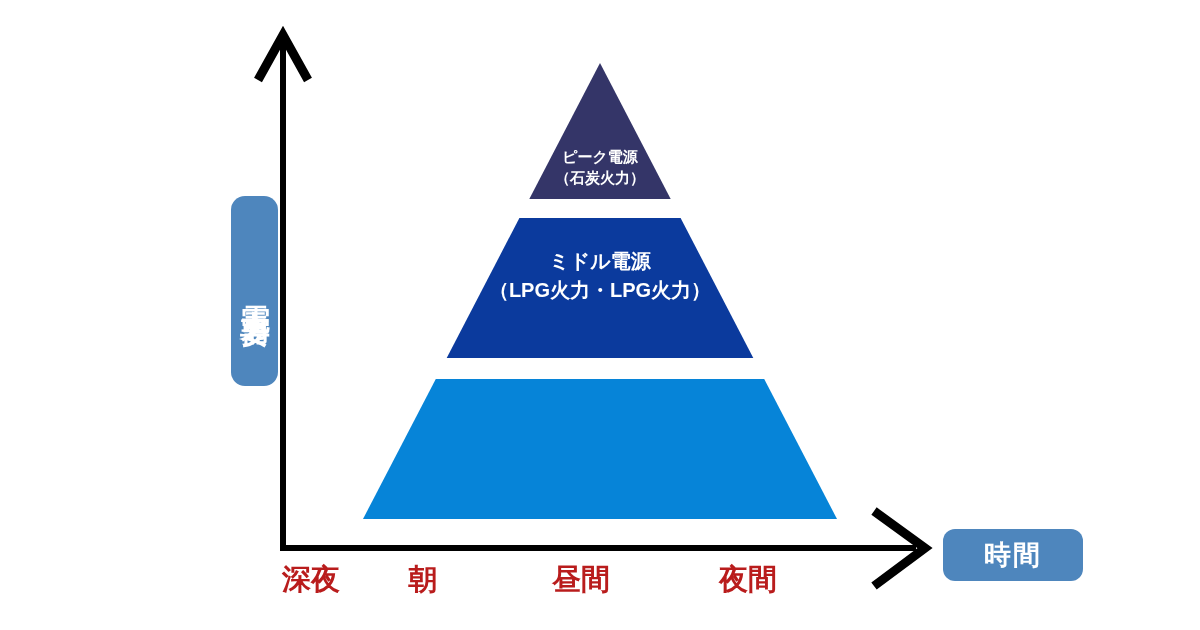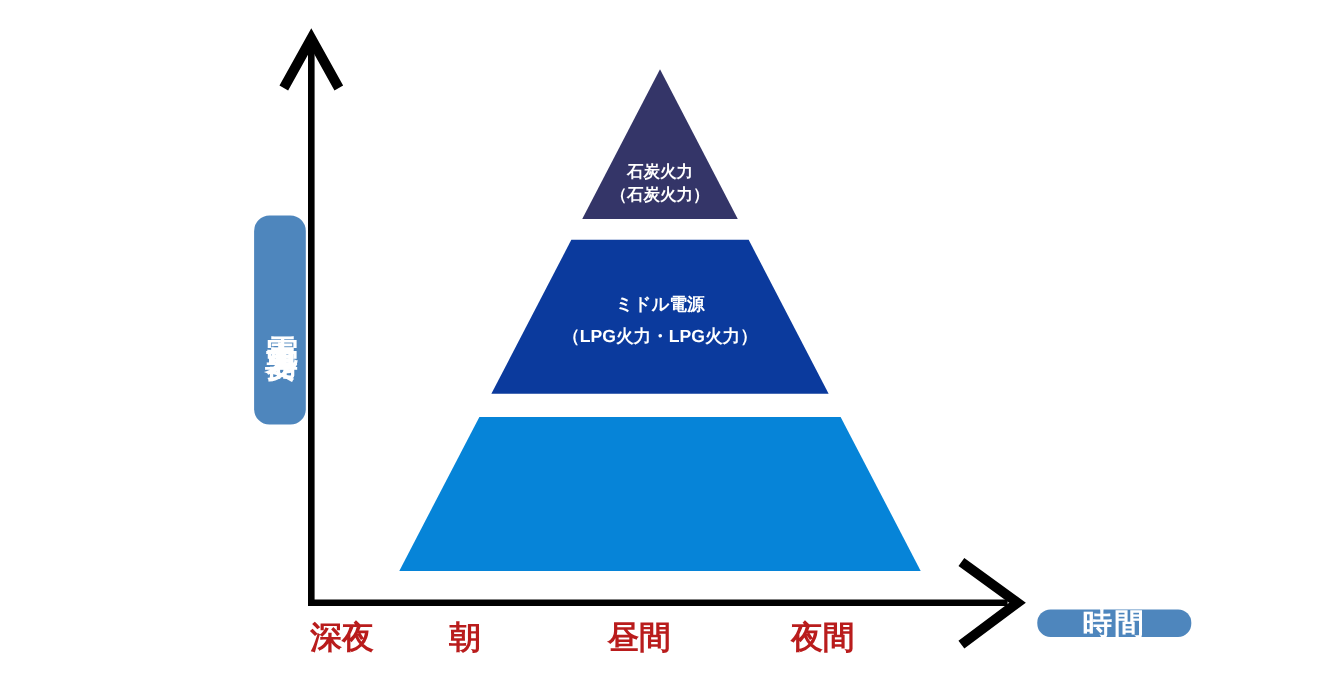--- a/index.html
+++ b/index.html
@@ -16,21 +16,21 @@
   .tier-label {
     position: absolute;
     left: 600px;
     transform: translateX(-50%);
     text-align: center;
     color: #ffffff;
     font-weight: bold;
     white-space: nowrap;
   }
   .tier-label.peak     { top: 146px; font-size: 15px; line-height: 21px; }
-  .tier-label.middle   { top: 263px; font-size: 16px; line-height: 29px; }
+  .tier-label.middle   { top: 247px; font-size: 20px; line-height: 29px; }
   .tier-label.baseload { top: 410px; font-size: 21px; line-height: 31px; }
 
   .xtick {
     position: absolute;
     top: 560px;
     transform: translateX(-50%);
     font-size: 29px;
     font-weight: bold;
     color: #b91c1c;
     white-space: nowrap;
@@ -54,23 +54,23 @@
     width: 47px;
     height: 190px;
     border-radius: 14px;
     writing-mode: vertical-rl;
     text-orientation: upright;
     font-size: 30px;
     letter-spacing: 5px;
   }
   .badge-x {
     left: 943px;
-    top: 554px;
+    top: 529px;
     width: 140px;
-    height: 25px;
+    height: 52px;
     border-radius: 12px;
     font-size: 27px;
     letter-spacing: 2px;
   }
 </style>
 </head>
 <body>
 
 <div class="canvas">
 
@@ -85,21 +85,21 @@
     <polyline points="874,511 925,548 874,586" fill="none" stroke-width="9" stroke-linecap="butt" stroke-linejoin="miter" stroke="#000000"></polyline>
 
     <polygon points="600,63 670.7,199 529.3,199" fill="#343568"></polygon>
 
     <polygon points="519.4,218 680.6,218 753.3,358 446.7,358" fill="#0B3A9D"></polygon>
 
     <polygon points="435.8,379 764.2,379 837,519 363,519" fill="#0684D8"></polygon>
   </svg>
 
   <div class="tier-label peak">
-    <div>石炭火力</div>
+    <div>ピーク電源</div>
     <div>（石炭火力）</div>
   </div>
   <div class="tier-label middle">
     <div>ミドル電源</div>
     <div>（LPG火力・LPG火力）</div>
   </div>
   <div class="tier-label baseload">
   </div>
 
   <div class="badge badge-y" style="background-color: rgb(78, 134, 189);">電力需要</div>

